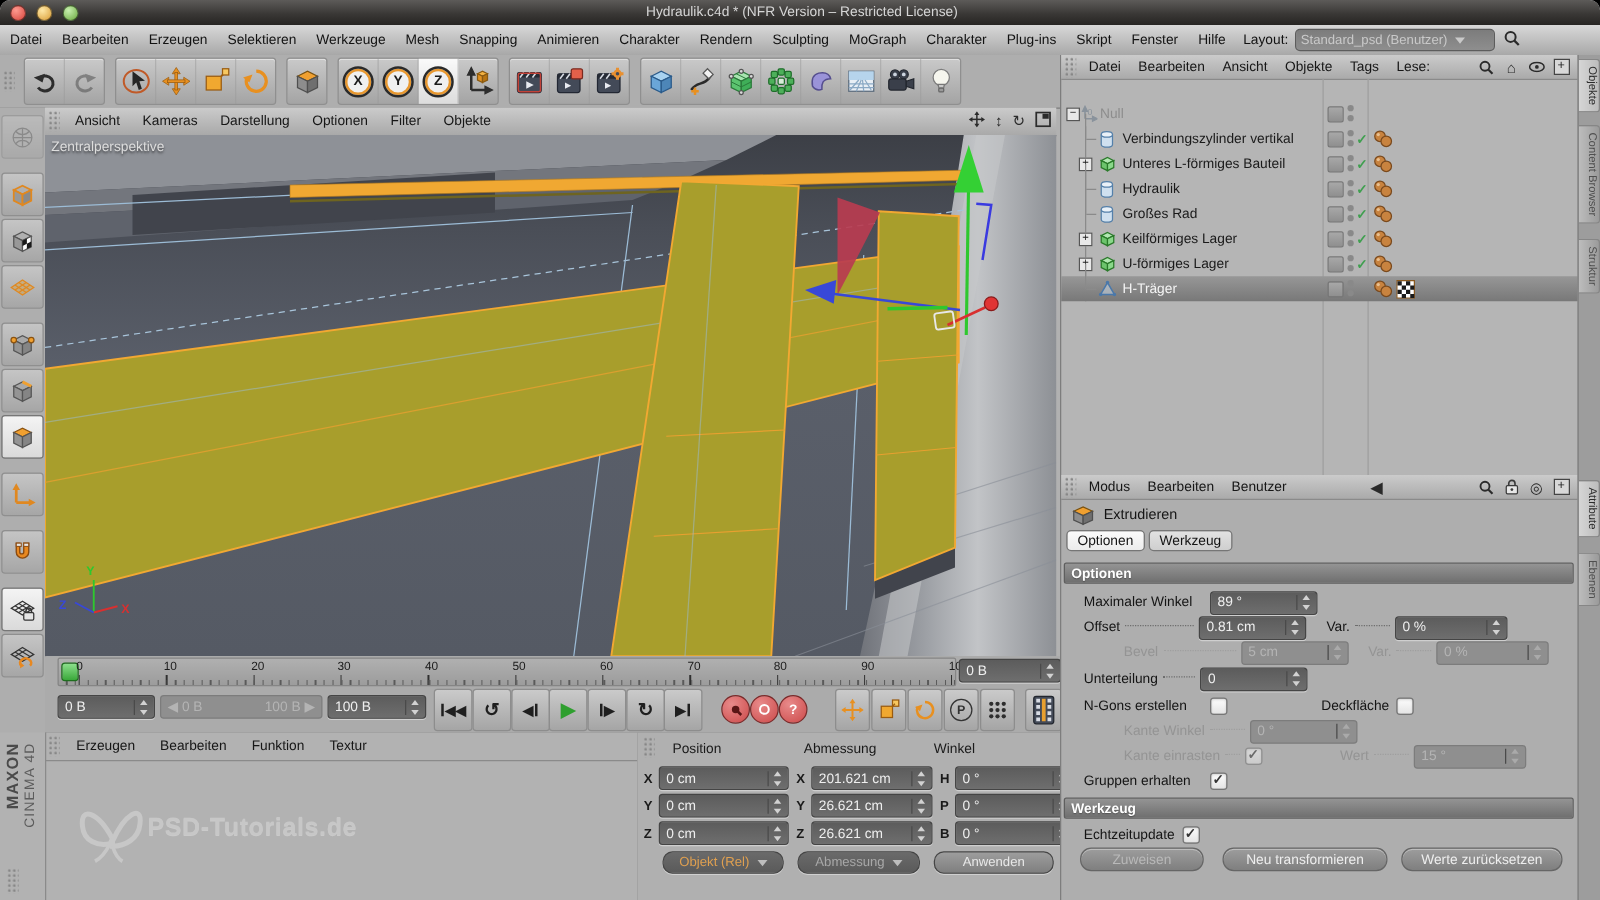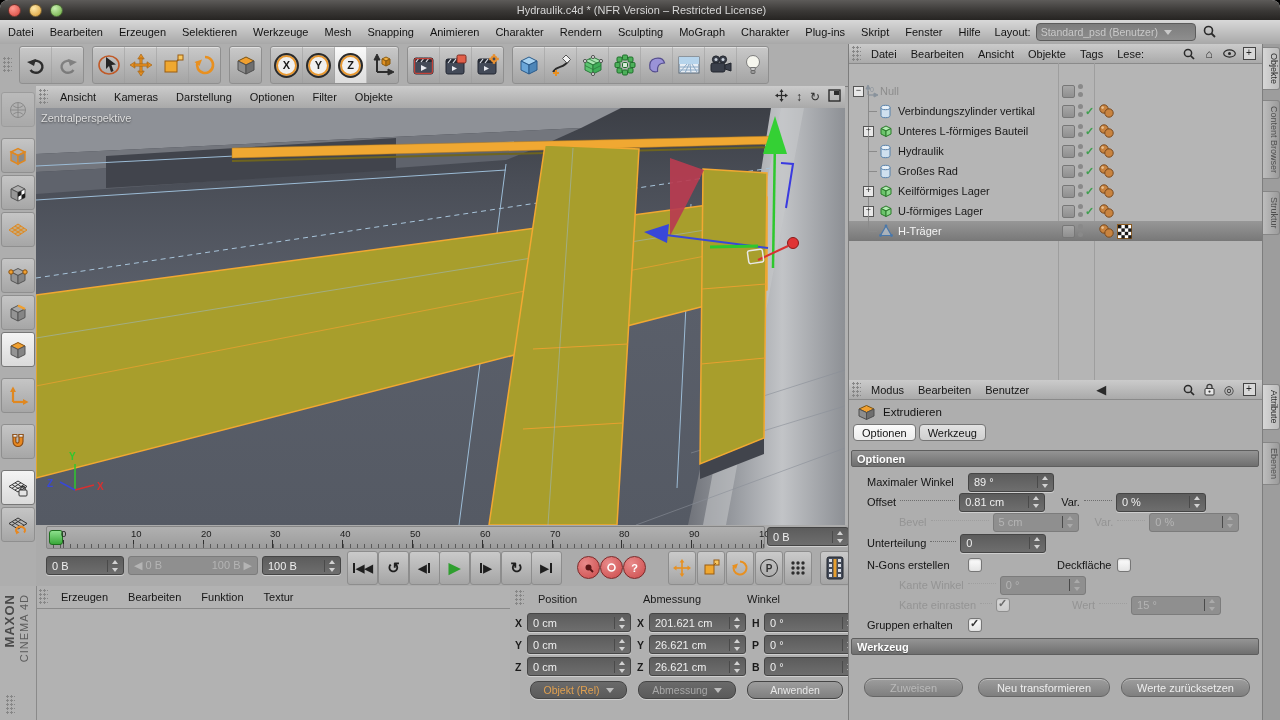--- a/index.html
+++ b/index.html
@@ -752,20 +752,28 @@
     <span class="vbrand" style="left:2px;top:8px;font-size:13px;font-weight:bold;">MAXON</span>
     <span class="vbrand" style="left:18px;top:8px;font-size:11px;color:#5c5c5c;">CINEMA 4D</span>
   </div>
   <div id="matmenu">
     <span class="grip"></span>
     <span class="mi">Erzeugen</span>
     <span class="mi">Bearbeiten</span>
     <span class="mi">Funktion</span>
     <span class="mi">Textur</span>
   </div>
+  <div id="watermark">
+    <svg width="58" height="62">
+      <path d="M30 40 C18 18 4 14 6 30 C7 42 18 46 28 44 Z" fill="none" stroke="#c7c7c7" stroke-width="4"></path>
+      <path d="M30 42 C40 20 54 12 52 28 C51 40 40 46 30 46 Z" fill="none" stroke="#c7c7c7" stroke-width="4"></path>
+      <path d="M28 44 C24 52 20 56 16 58 M30 46 C32 52 34 56 38 58" fill="none" stroke="#c7c7c7" stroke-width="3"></path>
+    </svg>
+    <span class="wt">PSD-Tutorials.de</span>
+  </div>
 </div>
 
 <div class="abs" id="coords">
   <span class="grip abs" style="left:2px;top:4px;"></span>
   <span class="hdr" style="left:28px">Position</span>
   <span class="hdr" style="left:133px">Abmessung</span>
   <span class="hdr" style="left:237px">Winkel</span>
 
   <div class="crow" style="left:5px;top:28px;">
     <span class="clab">X</span>
@@ -1217,20 +1225,24 @@
         </span>
       </div>
   </div>
   <div class="arow" style="top:235px">
     <span class="albl" style="width:101px">Gruppen erhalten</span>
     <span class="cb on"></span>
   </div>
 
   <div class="secbar" style="top:258px">Werkzeug</div>
 
+  <div class="arow" style="top:278px">
+    <span class="albl">Echtzeitupdate</span>
+    <span class="cb on" style="margin-left:6px"></span>
+  </div>
   <div class="abtn dim" style="left:15px;top:298px;width:97px;">
       <span>Zuweisen</span>
     </div>
   <div class="abtn" style="left:129px;top:298px;width:130px;">
       <span>Neu transformieren</span>
     </div>
   <div class="abtn" style="left:272px;top:298px;width:127px;">
       <span>Werte zurücksetzen</span>
     </div>
 </div>

